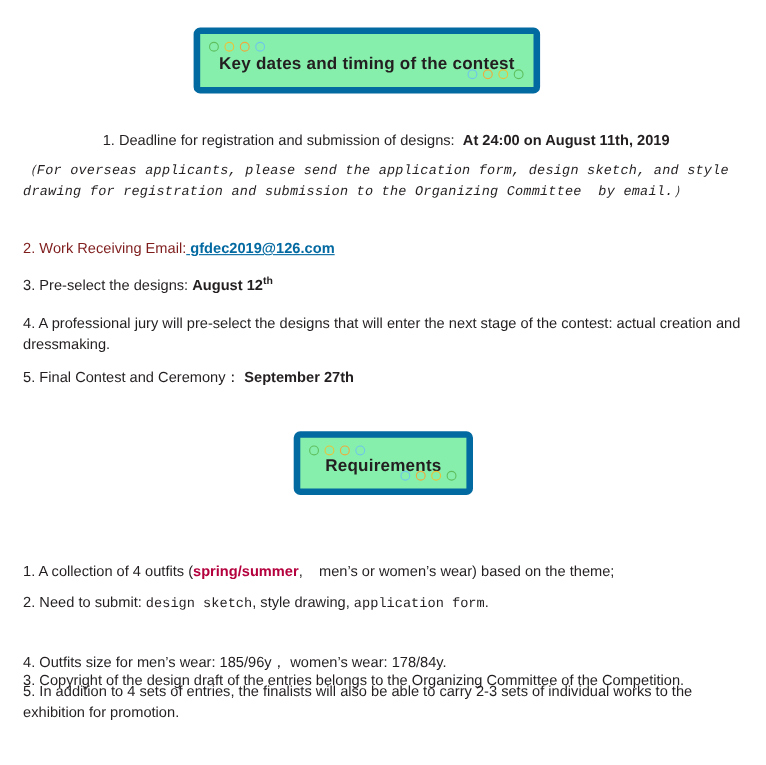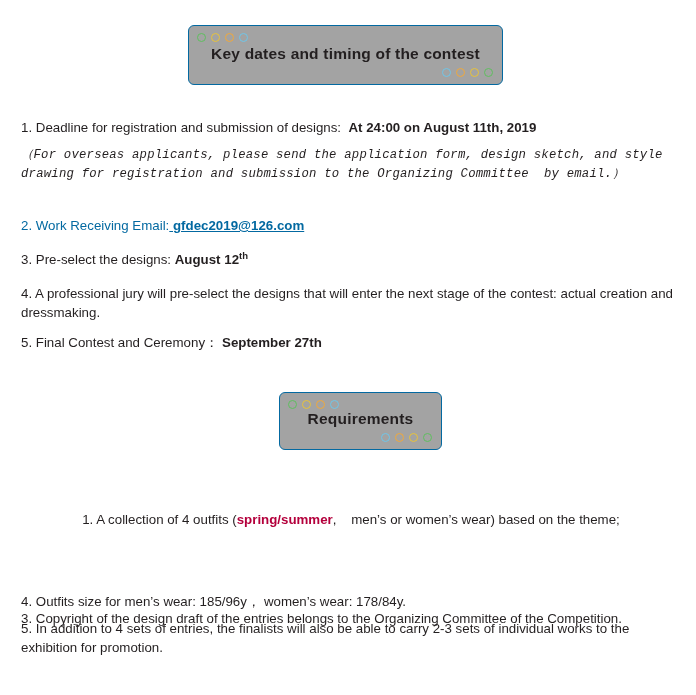--- a/index.html
+++ b/index.html
@@ -19,24 +19,23 @@
   .page {
     position: relative;
     width: 696px;
     height: 695px;
   }
 
   
   .section-box {
     position: absolute;
     box-sizing: border-box;
-    border: 1px solid #0369a1;
+    border: 6px solid #0369a1;
     border-radius: 6px;
-    background: #a3a3a3;
-    margin-left: 12px;
+    background: #86efac;
   }
   .section-box .dots {
     position: absolute;
     display: flex;
     gap: 5px;
   }
   .section-box .dots.top {
     top: 7px;
     left: 8px;
   }
@@ -101,37 +100,37 @@
     font-size: 12.4px;
   }
   .italic-mono {
     font-family: "Liberation Mono", "DejaVu Sans Mono", monospace;
     font-style: italic;
     font-size: 12.3px;
     color: #231f20;
     letter-spacing: 0.2px;
   }
   .bold { font-weight: bold; }
-  .blue-text { color: #0369a1; }
+  .blue-text { color: #7f1d1d; }
   .link {
     color: #0369a1;
     text-decoration: underline;
     font-weight: bold;
   }
   .red-text { color: #b4003c; font-weight: bold; }
 
   
-  #p1        { left: 21px; top: 118px; width: 660px; }
+  #p1        { left: 21px; top: 118px; width: 660px; text-align: center; }
   #p1-note   { left: 21px; top: 146px; width: 660px; }
   #p2        { left: 21px; top: 216px; width: 660px; }
   #p3        { left: 21px; top: 246px; width: 660px; }
   #p4        { left: 21px; top: 284px; width: 652px; text-align: justify; }
   #p5        { left: 21px; top: 333px; width: 660px; }
 
-  #r1 { left: 21px; top: 510px; width: 660px; text-align: center; }
+  #r1 { left: 21px; top: 510px; width: 660px; }
   #r2 { left: 21px; top: 538px; width: 660px; }
   #r3 { left: 21px; top: 566px; width: 660px; margin-top: 43px; }
   #r4 { left: 21px; top: 592px; width: 660px; }
   #r5 { left: 21px; top: 619px; width: 655px; }
 
   .sup {
     font-size: 9.5px;
     vertical-align: super;
     font-weight: bold;
   }
@@ -180,20 +179,21 @@
     <div class="dots bottom">
       <span class="dot blue"></span>
       <span class="dot orange"></span>
       <span class="dot yellow"></span>
       <span class="dot green"></span>
     </div>
   </div>
 
   <div class="line" id="r1"><span>1. A collection of 4 outfits (</span><span class="red-text">spring/summer</span><span>,    men’s or women’s wear) based on the theme;</span></div>
 
+  <div class="line" id="r2"><span>2. Need to submit: </span><span class="mono">design sketch</span><span>, style drawing, </span><span class="mono">application form</span><span>.</span></div>
 
   <div class="line" id="r3">3. Copyright of the design draft of the entries belongs to the Organizing Committee of the Competition.</div>
 
   <div class="line" id="r4">4. Outfits size for men’s wear: 185/96y， women’s wear: 178/84y.</div>
 
   <div class="line" id="r5">5. In addition to 4 sets of entries, the finalists will also be able to carry 2-3 sets of individual works to the exhibition for promotion.</div>
 
 </div>
 
 </body></html>

